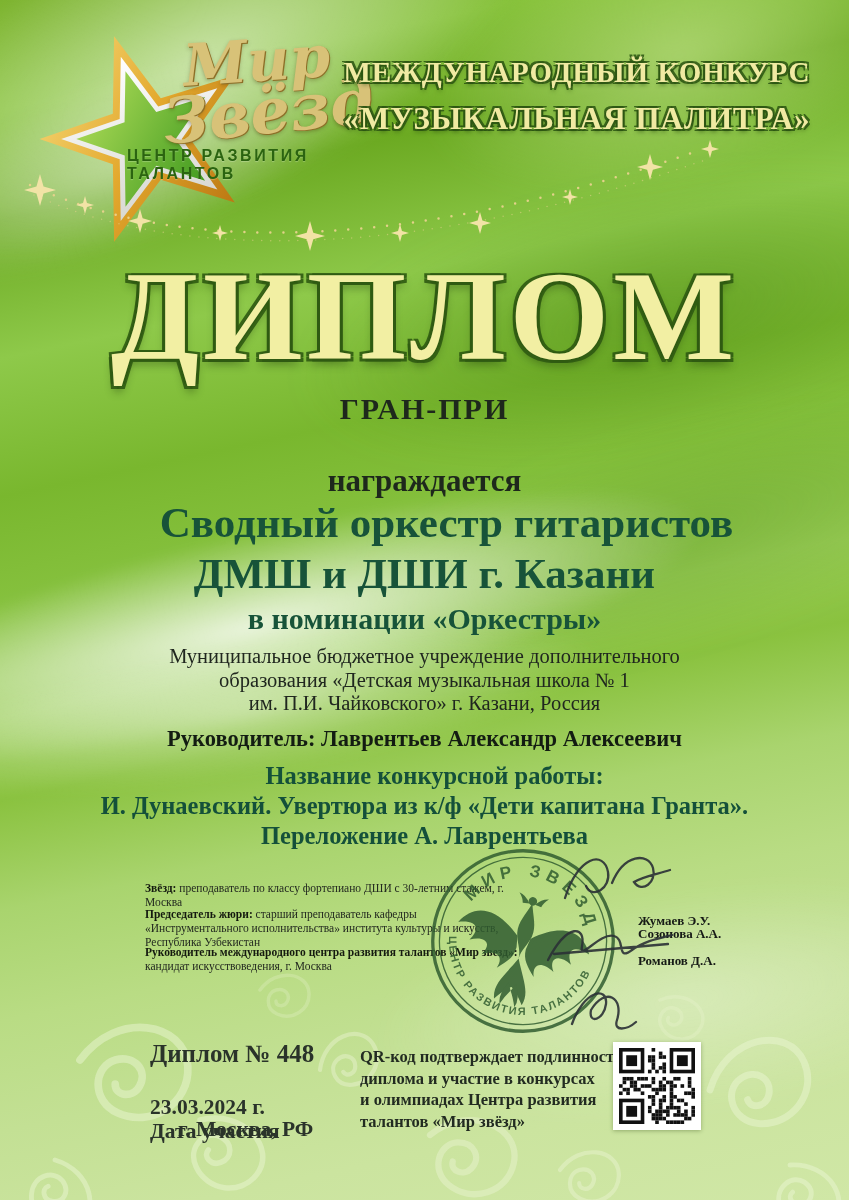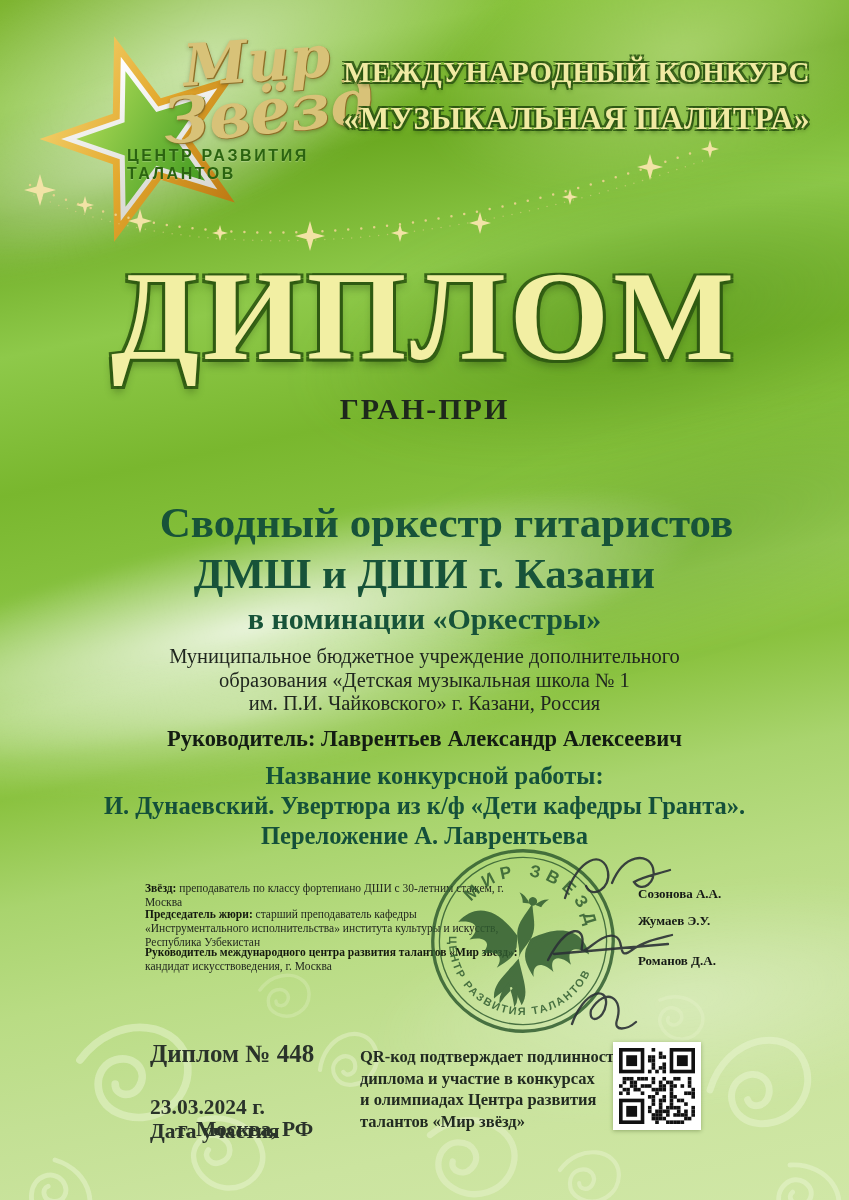--- a/index.html
+++ b/index.html
@@ -148,49 +148,50 @@
     <use href="#sp4" transform="translate(700,14) scale(.9)"></use>
   </svg>
 
   <div class="abs contest">
     <div class="l1">МЕЖДУНАРОДНЫЙ КОНКУРС</div>
     <div class="l2">«МУЗЫКАЛЬНАЯ ПАЛИТРА»</div>
   </div>
 
   <div class="abs ctr title">ДИПЛОМ</div>
   <div class="abs ctr award">ГРАН-ПРИ</div>
+  <div class="abs ctr awarded">награждается</div>
   <div class="abs ctr rec1">Сводный оркестр гитаристов</div>
   <div class="abs ctr rec2">ДМШ и ДШИ г. Казани</div>
   <div class="abs ctr nomin">в номинации «Оркестры»</div>
 
   <div class="abs ctr inst">
     <div>Муниципальное бюджетное учреждение дополнительного</div>
     <div>образования «Детская музыкальная школа № 1</div>
     <div>им. П.И. Чайковского» г. Казани, Россия</div>
   </div>
 
   <div class="abs ctr leader">Руководитель: Лаврентьев Александр Алексеевич</div>
   <div class="abs ctr wlabel">Название конкурсной работы:</div>
-  <div class="abs ctr wline1">И. Дунаевский. Увертюра из к/ф «Дети кафедры Гранта».</div>
+  <div class="abs ctr wline1">И. Дунаевский. Увертюра из к/ф «Дети капитана Гранта».</div>
   <div class="abs ctr wline2">Переложение А. Лаврентьева</div>
 
   <p class="jury-entry" style="top:882px;">
     <b>Звёзд:</b>
     <span>преподаватель по классу фортепиано ДШИ с 30-летним стажем, г. Москва</span>
   </p>
   <p class="jury-entry" style="top:908px;">
     <b>Председатель жюри:</b>
     <span>старший преподаватель кафедры «Инструментального исполнительства» института культуры и искусств, Республика Узбекистан</span>
   </p>
   <p class="jury-entry" style="top:946px;">
     <b>Руководитель международного центра развития талантов «Мир звезд»:</b>
     <span>кандидат искусствоведения, г. Москва</span>
   </p>
 
-  <div class="jname" style="top:886px;">Созонова А.А.</div>
+  <div class="jname" style="top:926px;">Созонова А.А.</div>
   <div class="jname" style="top:913px;">Жумаев Э.У.</div>
   <div class="jname" style="top:953px;">Романов Д.А.</div>
 
   <svg class="abs stamp" width="190" height="196" viewBox="0 0 200 200">
     <circle cx="100" cy="100" r="95" fill="none" stroke="#2f5b2f" stroke-width="3.5"></circle>
     <circle cx="100" cy="100" r="88" fill="none" stroke="#2f5b2f" stroke-width="1.4"></circle>
     <defs>
       <path id="arcTop" d="M 32 100 A 68 68 0 0 1 168 100"></path>
       <path id="arcBot" d="M 22 100 A 78 78 0 0 0 178 100"></path>
     </defs>

